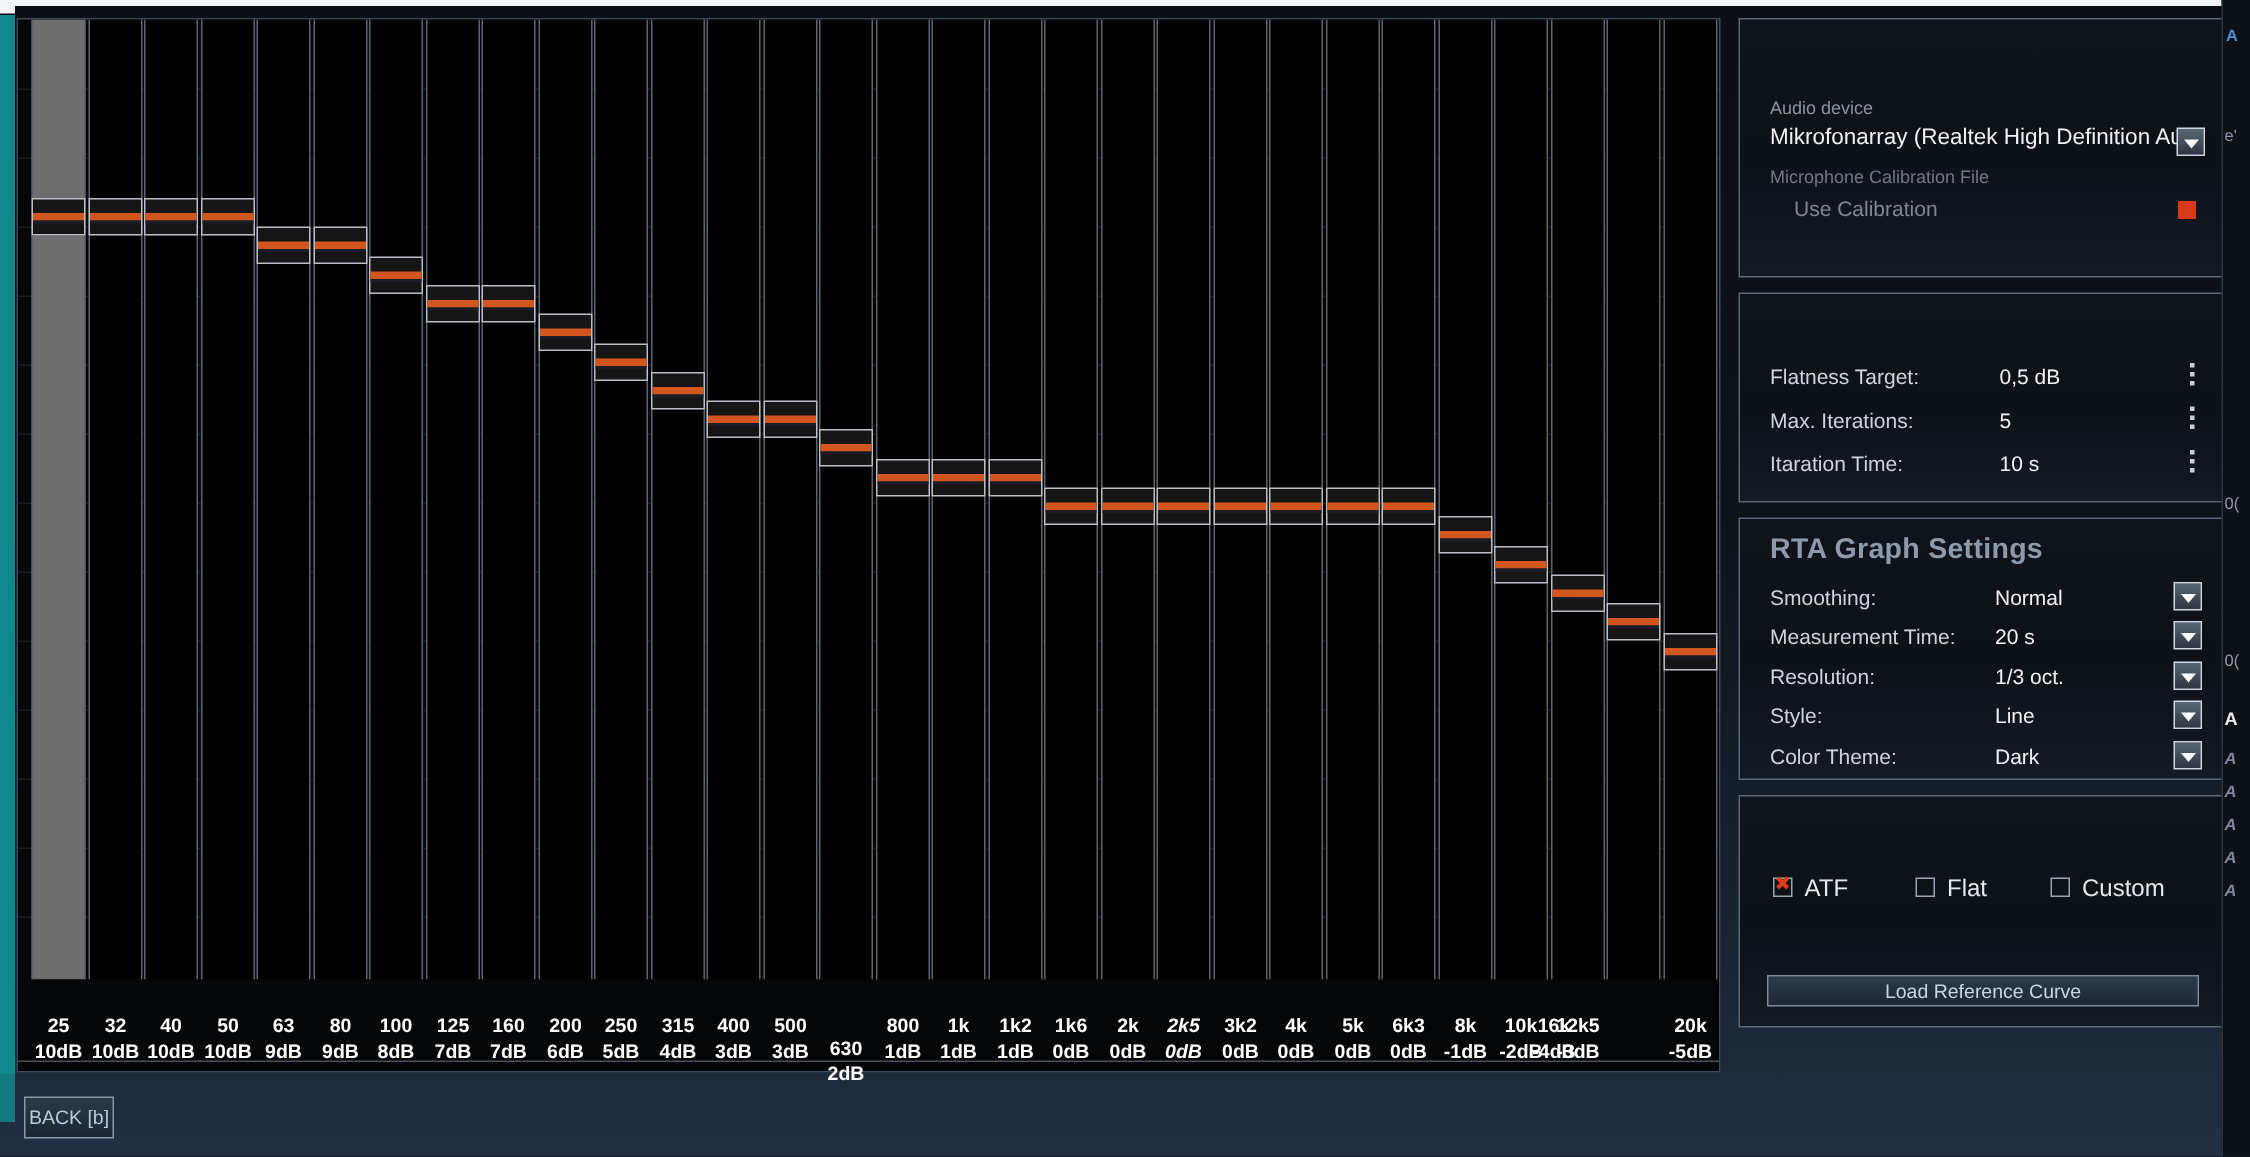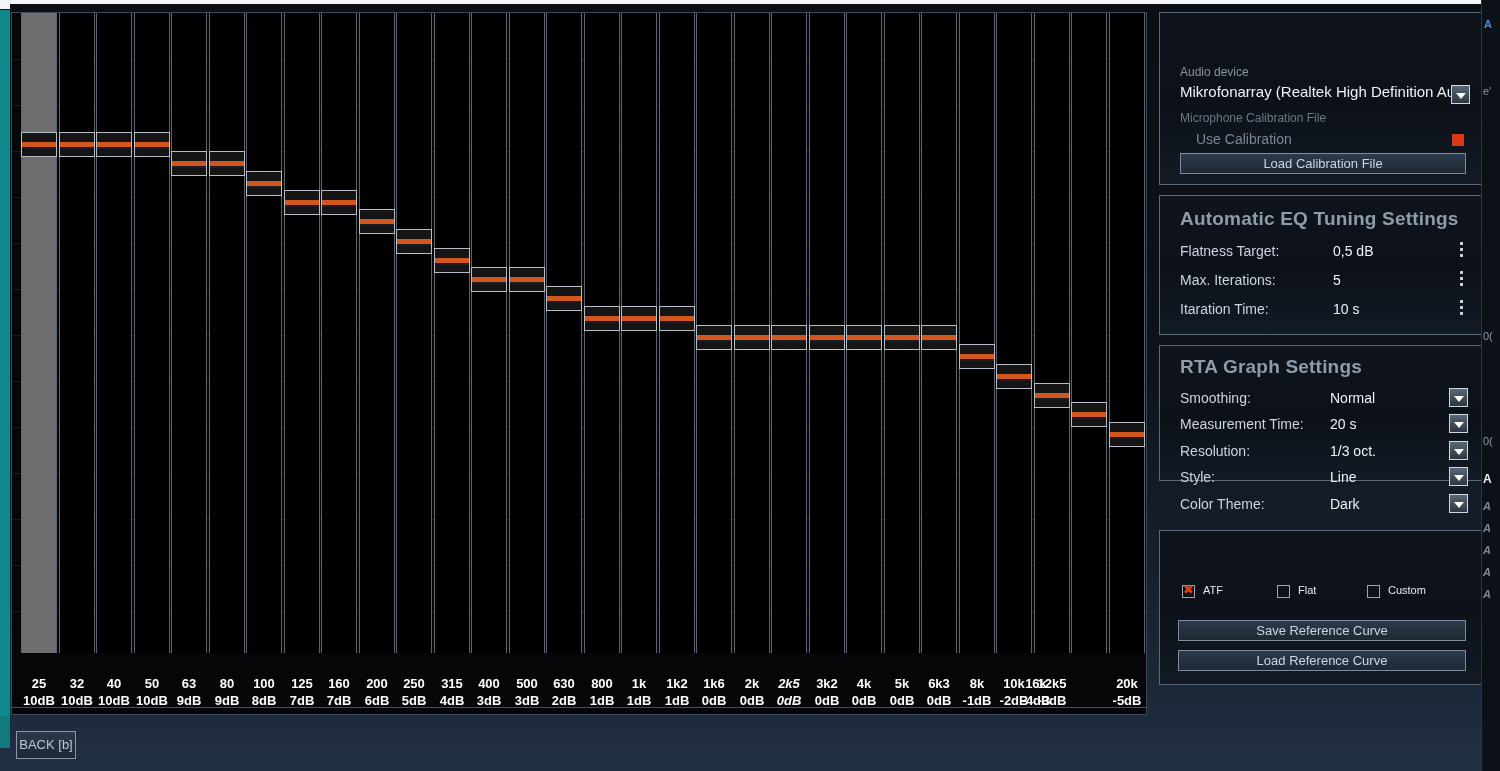--- a/index.html
+++ b/index.html
@@ -213,21 +213,21 @@
   }
   .chk.on { border-color: #9aa6b4; }
   .chk.on::after {
     content: "\2716";
     position: absolute; left: 0px; top: -3px;
     font-size: 13px; color: #e03c18; line-height: 14px;
     font-family: "DejaVu Sans", sans-serif;
   }
   .chk-lbl {
     position: absolute;
-    color: #e3e9f0; font-size: 11px; white-space: nowrap;
+    color: #e3e9f0; font-size: 16px; white-space: nowrap;
   }
 
   
   .back-btn {
     position: absolute;
     left: 16px; top: 731px;
     width: 60px; height: 28px;
     background: linear-gradient(to bottom, #2b3948 0%, #1d2733 100%);
     border: 1px solid #8a97a6;
     color: #b9c9dc;
@@ -464,21 +464,21 @@
           <div class="db">4dB</div>
         </div>
         <div class="axis-cell" style="left: 455px;">
           <div>400</div>
           <div class="db">3dB</div>
         </div>
         <div class="axis-cell" style="left: 493px;">
           <div>500</div>
           <div class="db">3dB</div>
         </div>
-        <div class="axis-cell" style="left: 530px;">
+        <div class="axis-cell" style="left: 530px; margin-top: 15px;">
           <div>630</div>
           <div class="db">2dB</div>
         </div>
         <div class="axis-cell" style="left: 568px;">
           <div>800</div>
           <div class="db">1dB</div>
         </div>
         <div class="axis-cell" style="left: 605px;">
           <div>1k</div>
           <div class="db">1dB</div>
@@ -540,25 +540,23 @@
 
   <div class="side">
 
     <div class="card" style="top:0px;height:173px;">
       <div class="lbl-small" style="left:20px;top:52px;">Audio device</div>
       <div class="combo" style="left:20px;top:70px;width:278px;">Mikrofonarray (Realtek High Definition Aud</div>
       <div class="combo-btn" style="left:291px;top:72px;"></div>
       <div class="lbl-small" style="left:20px;top:98px;color:#6e7886;">Microphone Calibration File</div>
       <div class="lbl" style="left:20px;top:118px;color:#7d8795;font-size:14px;margin-left:16px;">Use Calibration</div>
       <div class="redbox" style="left:292px;top:121px;"></div>
-      <div class="btn" style="left:20px;top:140px;width:286px;">Load Calibration File</div>
     </div>
 
     <div class="card" style="top:183px;height:140px;">
-      <div class="card-title" style="margin-top:12px;">Automatic EQ Tuning Settings</div>
       <div class="lbl" style="left:20px;top:47px;">Flatness Target:</div>
       <div class="val" style="left:173px;top:47px;">0,5 dB</div>
       <div class="spinner" style="left:298px;top:45px;">
         <i class="a"></i>
           <i class="b"></i>
           <i class="c"></i>
       </div>
       <div class="lbl" style="left:20px;top:76px;">Max. Iterations:</div>
       <div class="val" style="left:173px;top:76px;">5</div>
       <div class="spinner" style="left:298px;top:74px;">
@@ -568,21 +566,21 @@
       </div>
       <div class="lbl" style="left:20px;top:105px;">Itaration Time:</div>
       <div class="val" style="left:173px;top:105px;">10 s</div>
       <div class="spinner" style="left:298px;top:103px;">
         <i class="a"></i>
           <i class="b"></i>
           <i class="c"></i>
       </div>
     </div>
 
-    <div class="card" style="top:333px;height:136px;">
+    <div class="card" style="top:333px;height:175px;">
       <div class="card-title" style="margin-top:10px;">RTA Graph Settings</div>
       <div class="lbl" style="left:20px;top:44px;">Smoothing:</div>
       <div class="val" style="left:170px;top:44px;">Normal</div>
       <div class="combo-btn" style="left:289px;top:42px;"></div>
 
       <div class="lbl" style="left:20px;top:70px;">Measurement Time:</div>
       <div class="val" style="left:170px;top:70px;">20 s</div>
       <div class="combo-btn" style="left:289px;top:68px;"></div>
 
       <div class="lbl" style="left:20px;top:97px;">Resolution:</div>
@@ -602,21 +600,20 @@
 
       <div class="chk on" style="left:22px;top:54px;"></div>
       <div class="chk-lbl" style="left:43px;top:53px;">ATF</div>
 
       <div class="chk" style="left:117px;top:54px;"></div>
       <div class="chk-lbl" style="left:138px;top:53px;">Flat</div>
 
       <div class="chk" style="left:207px;top:54px;"></div>
       <div class="chk-lbl" style="left:228px;top:53px;">Custom</div>
 
-      <div class="btn" style="left:18px;top:89px;width:288px;">Save Reference Curve</div>
       <div class="btn" style="left:18px;top:119px;width:288px;">Load Reference Curve</div>
     </div>
   </div>
 
   <div class="bg-window">
     <div class="bg-win-title">A</div>
     <div class="bg-frag" style="top:85px;">e'</div>
     <div class="bg-frag" style="top:175px;"></div>
     <div class="bg-frag" style="top:330px;">0(</div>
     <div class="bg-frag" style="top:435px;">0(</div>

